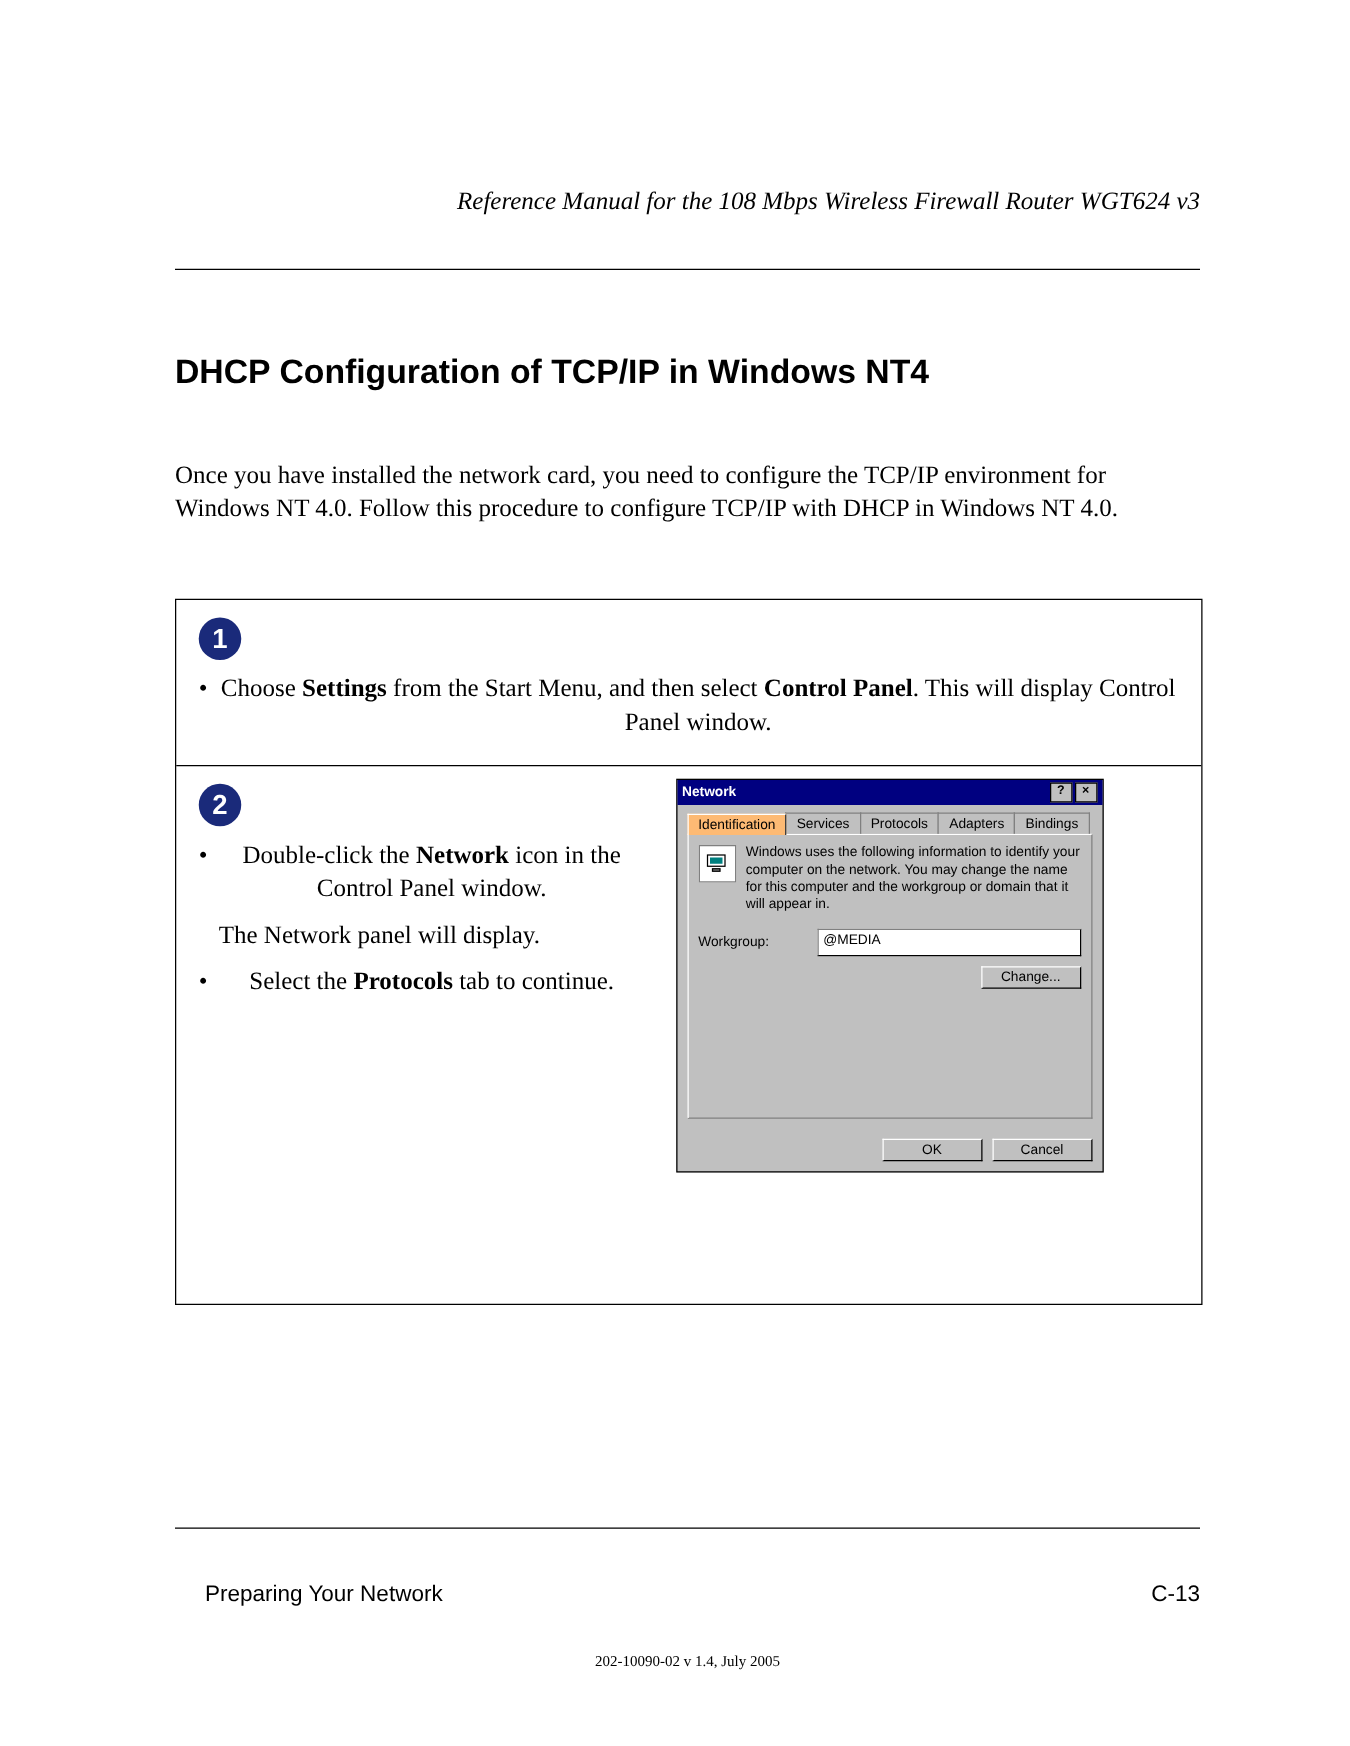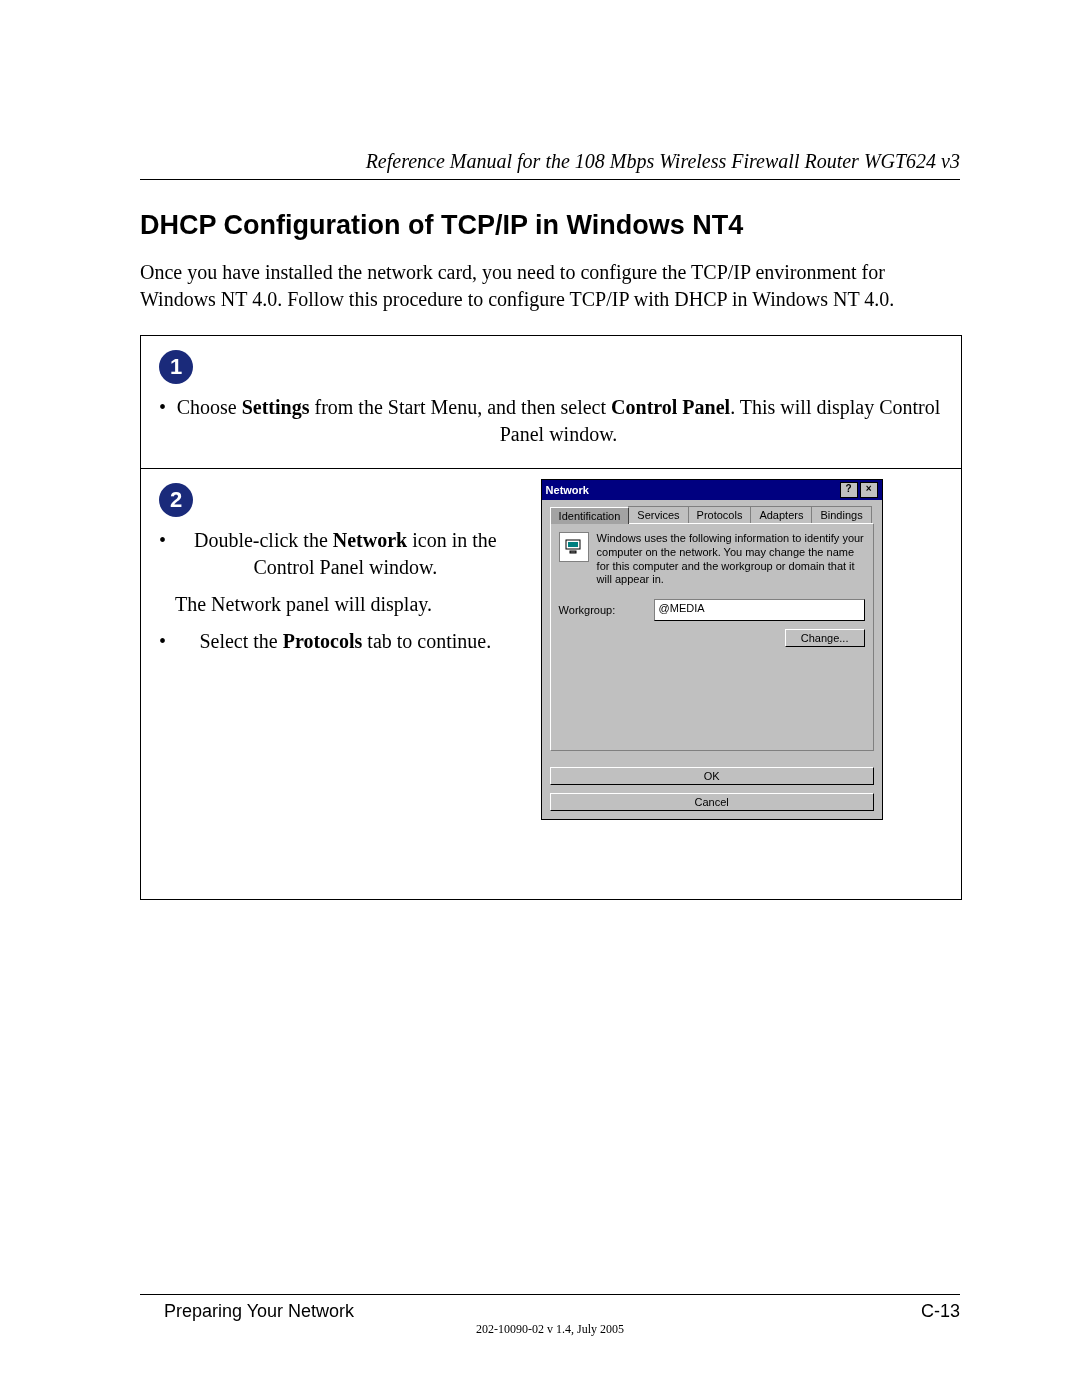--- a/index.html
+++ b/index.html
@@ -4,20 +4,21 @@
 <style>
   html,body{margin:0;padding:0;background:#fff;}
   .page{
     width:1080px;height:1397px;
     box-sizing:border-box;
     padding:150px 120px 60px 140px;
     font-family:"Times New Roman",Times,serif;
     color:#000;
     display:flex;flex-direction:column;
     position:relative;
+    gap:36px;
   }
   .hdr-line{text-align:right;font-style:italic;font-size:20px;}
   hr.rule{border:none;border-top:1.5px solid #000;margin:6px 0 24px 0;}
   h2.section{font-family:Arial,Helvetica,sans-serif;font-weight:bold;font-size:27px;margin:6px 0 18px 0;}
   p.intro{font-size:20px;line-height:1.35;margin:0 0 22px 0;}
   .steps{border:1px solid #000;width:100%;}
   .step-row{display:flex;border-bottom:1px solid #000;}
   .step-row:last-child{border-bottom:none;}
   .txtcell{padding:14px 18px 16px 18px;font-size:20px;line-height:1.35;}
   .txtcell.half{width:48%;box-sizing:border-box;}
@@ -48,21 +49,21 @@
   .nt-tbtn{
     width:16px;height:14px;background:#c0c0c0;border:1px solid #000;
     font-size:10px;line-height:12px;text-align:center;color:#000;font-weight:bold;
   }
   .nt-body{padding:6px 8px 8px 8px;}
   .nt-tabs{display:flex;font-size:11px;}
   .nt-tab{
     padding:2px 8px;border:1px solid #808080;border-bottom:none;background:#c0c0c0;
     margin-right:-1px;
   }
-  .nt-tab.active{background:#a3a3a3;border-color:#fff #404040 #c0c0c0 #fff;position:relative;top:1px;}
+  .nt-tab.active{background:#fdba74;border-color:#fff #404040 #c0c0c0 #fff;position:relative;top:1px;}
   .nt-panel{
     border:1px solid #808080;border-top-color:#fff;border-left-color:#fff;
     background:#c0c0c0;padding:8px;min-height:210px;
   }
   .nt-info{display:flex;gap:8px;margin-bottom:12px;}
   .nt-icon{
     width:28px;height:28px;border:1px solid #808080;background:#fff;
     display:flex;align-items:center;justify-content:center;font-size:14px;
   }
   .nt-desc{font-size:11px;line-height:1.25;flex:1;}
@@ -70,21 +71,21 @@
   .nt-label{width:95px;font-size:11px;}
   .nt-input{
     flex:1;border:1px solid #000;background:#fff;padding:2px 4px;font-size:11px;height:16px;
     border-top-color:#808080;border-left-color:#808080;
   }
   .nt-btn{
     border:1px solid #000;background:#c0c0c0;padding:2px 10px;font-size:11px;
     border-top-color:#fff;border-left-color:#fff;min-width:58px;text-align:center;
   }
   .nt-change{display:flex;justify-content:flex-end;margin-top:6px;}
-  .nt-footer{display:flex;justify-content:flex-end;gap:8px;padding:8px;flex-direction:column;}
+  .nt-footer{display:flex;justify-content:flex-end;gap:8px;padding:8px;}
   
   .spacer{flex:1;}
   .ftr-line{display:flex;justify-content:space-between;font-family:Arial,Helvetica,sans-serif;font-size:18px;margin-left:24px;}
   .doc-id{text-align:center;font-size:12px;margin-top:0;}
   hr.ftr-rule{border:none;border-top:1.5px solid #000;margin:6px 0;}
   .step2{min-height:430px;}
 </style>
 </head>
 <body>
 

